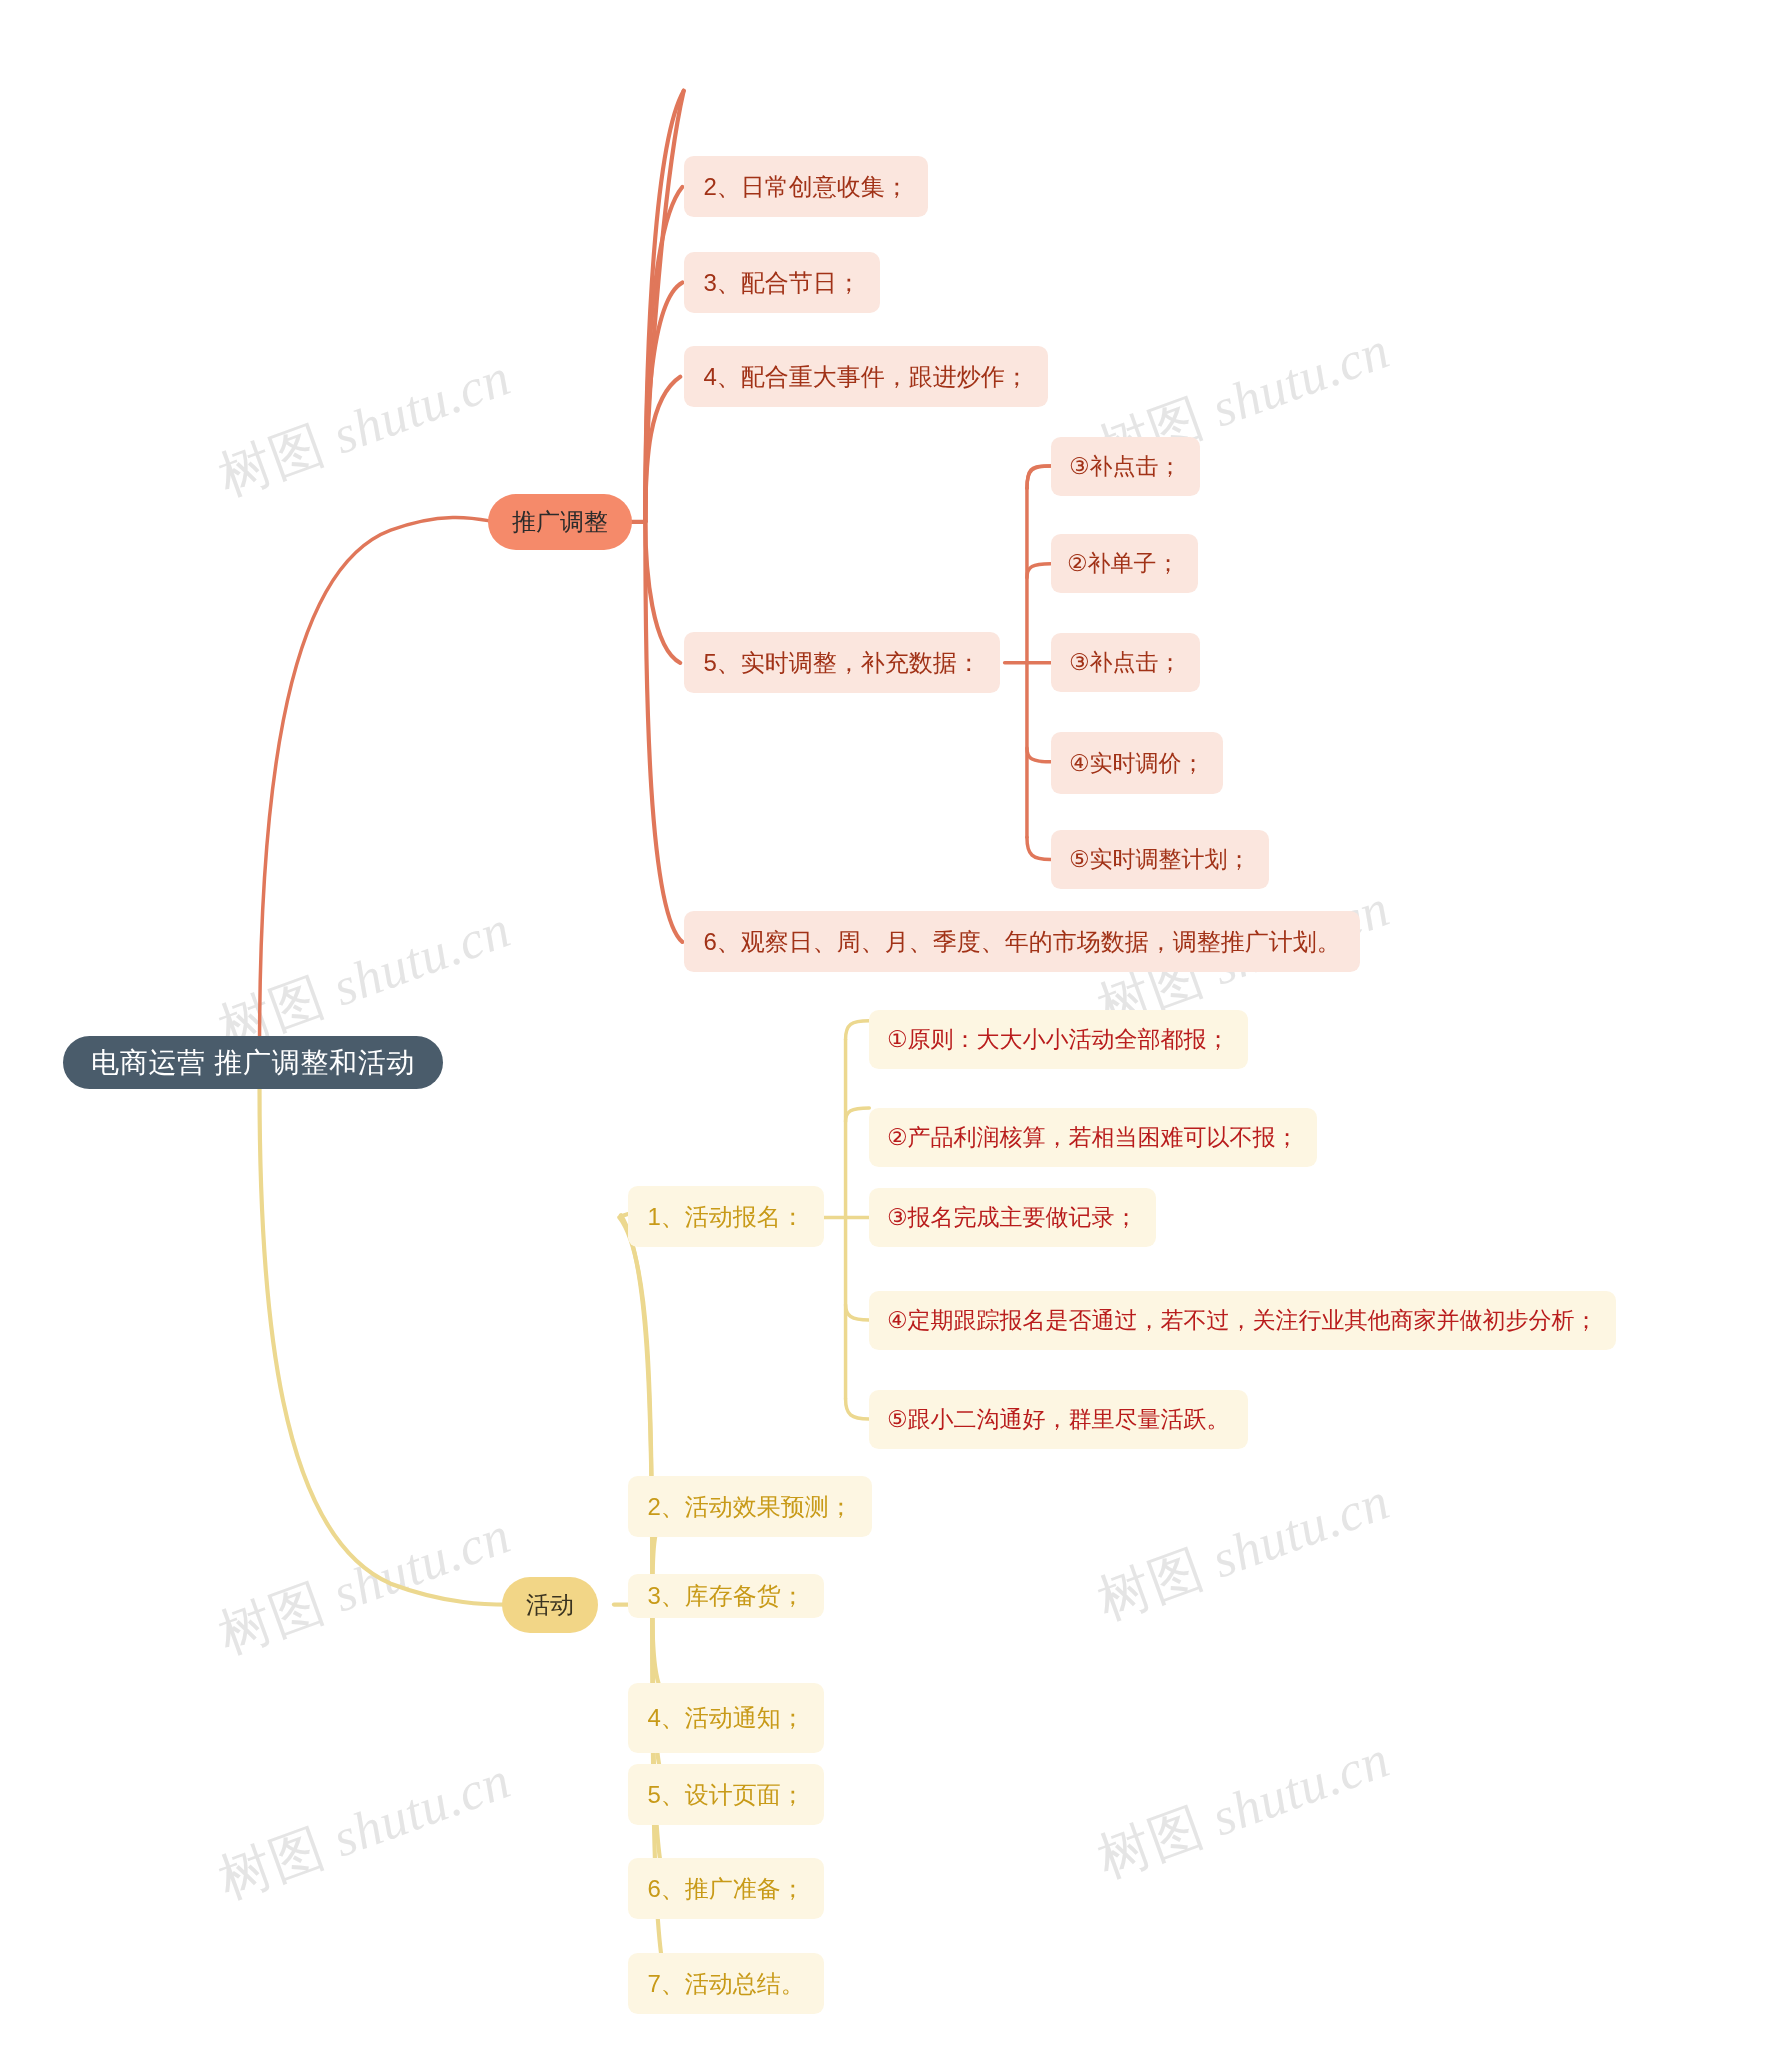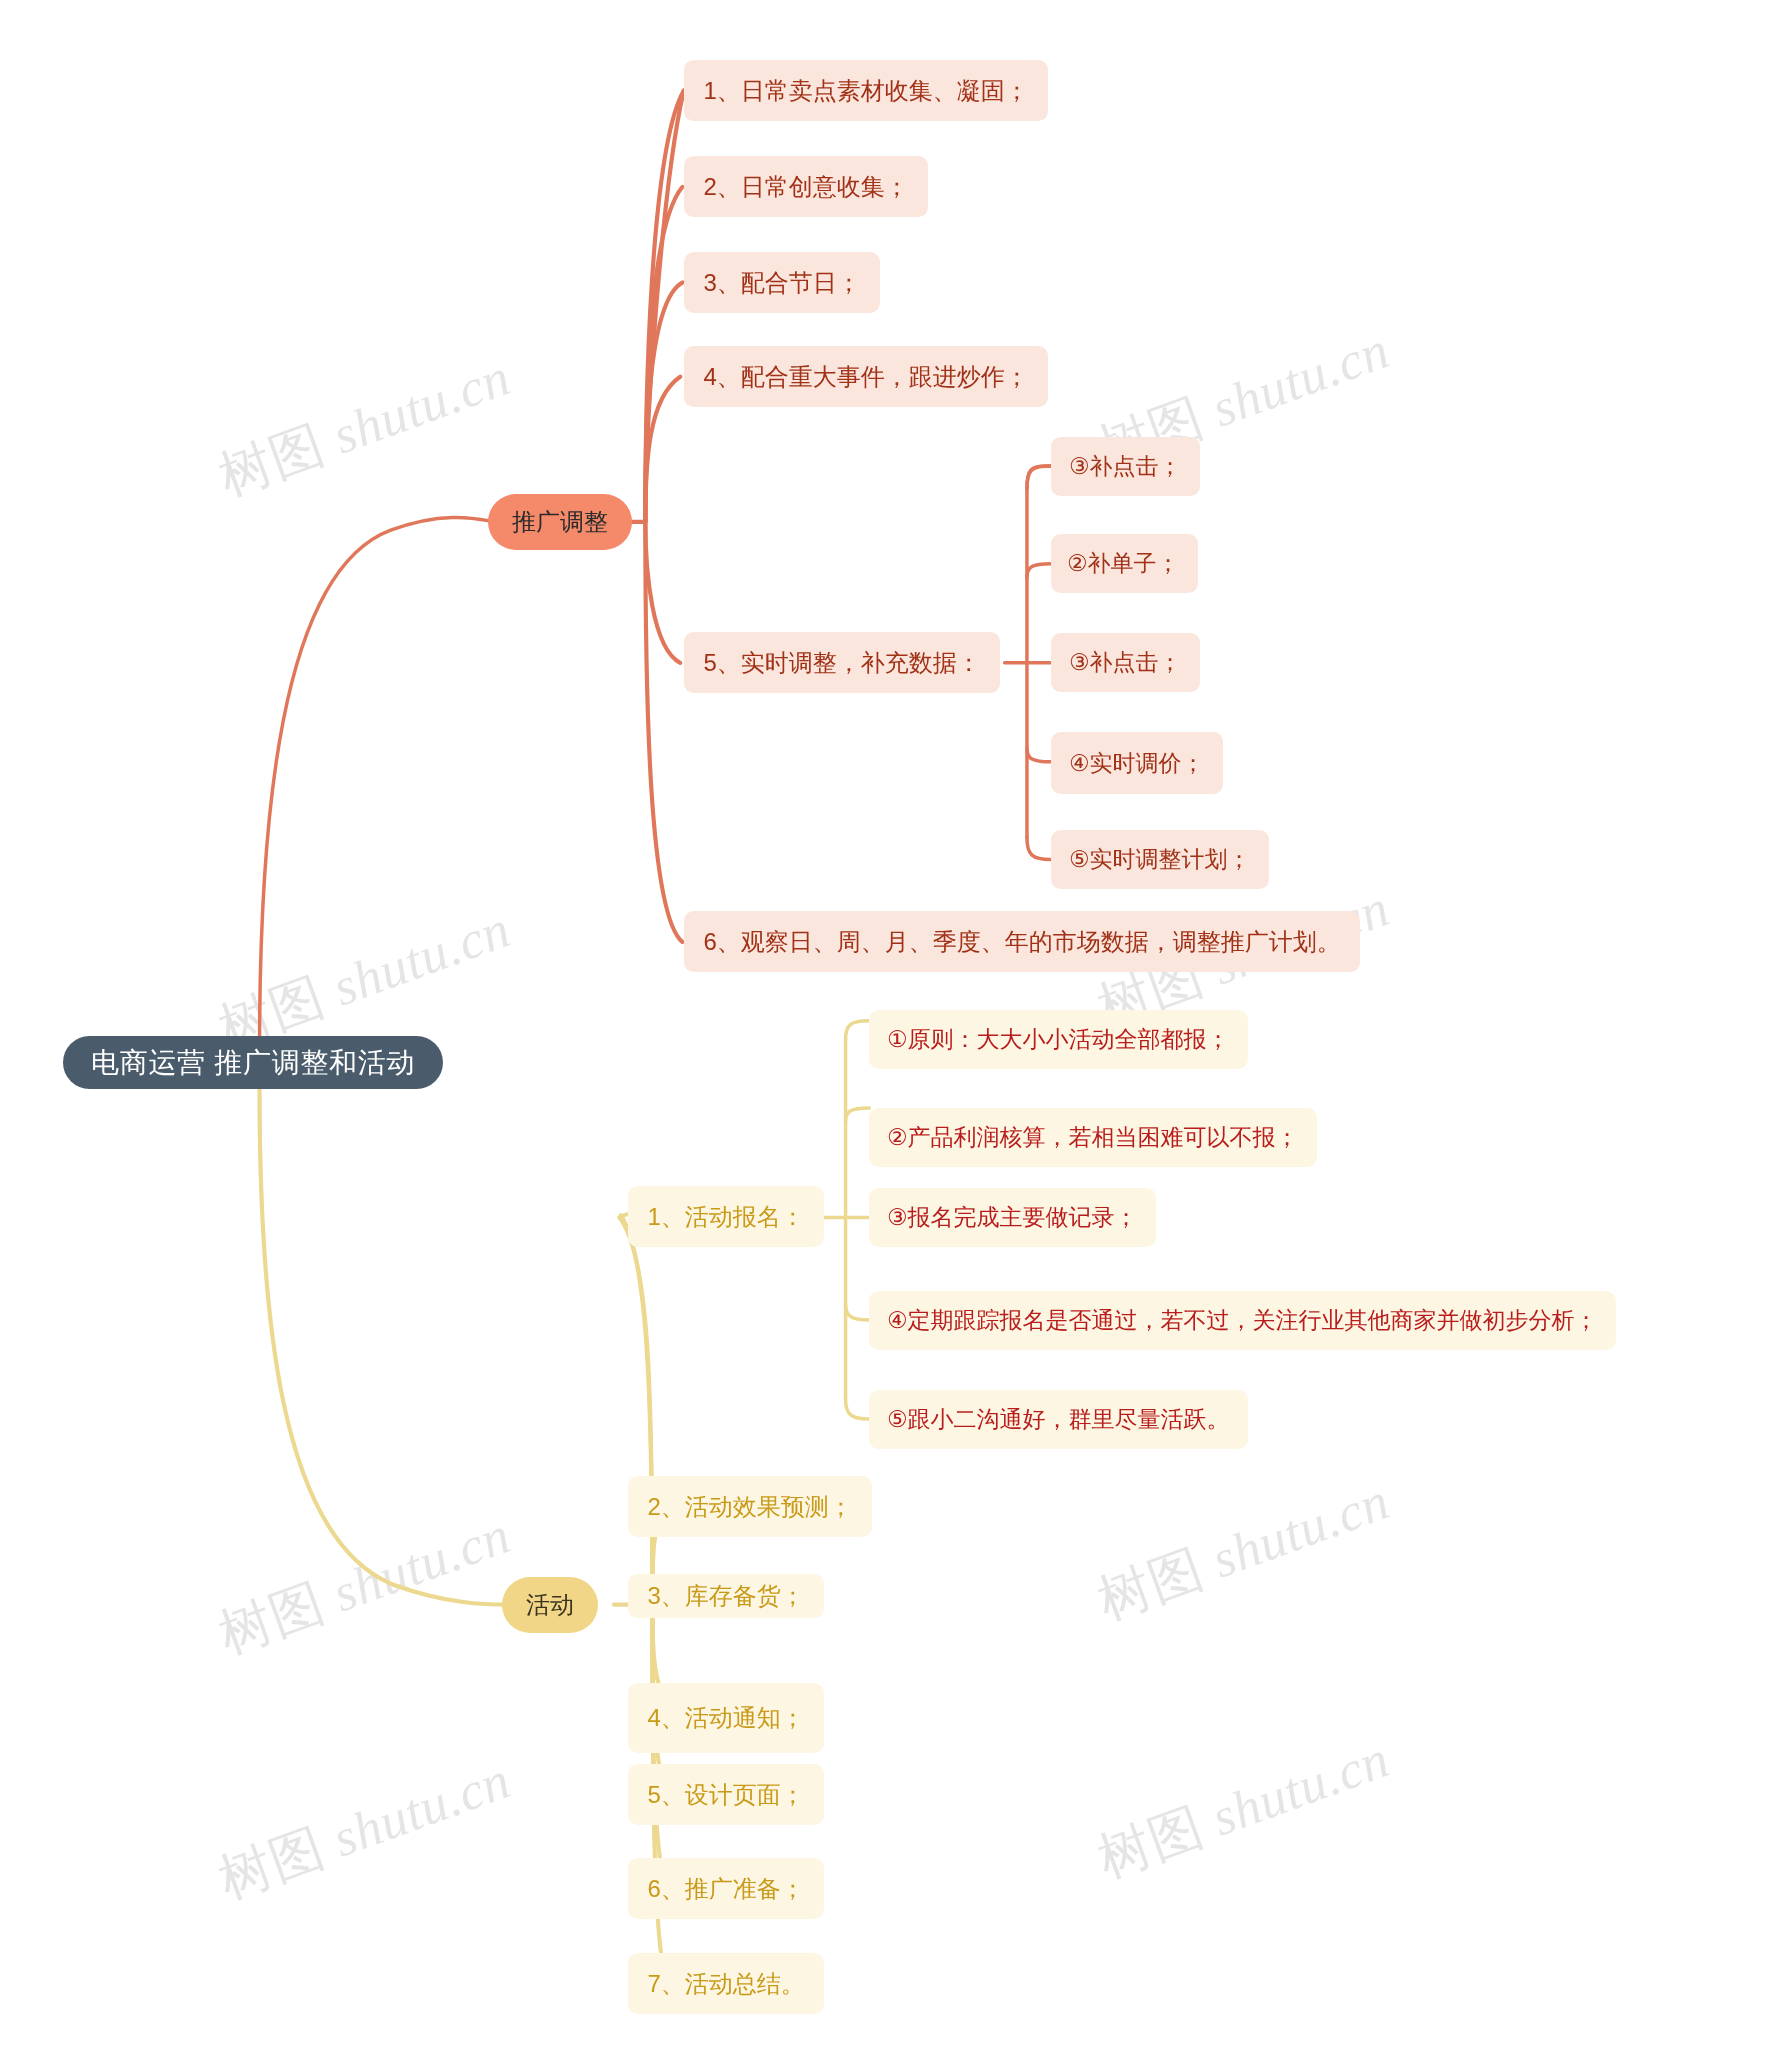--- a/index.html
+++ b/index.html
@@ -158,23 +158,20 @@
   </svg>
 
   <div class="node root" style="left:63px;top:1036px;height:53px;">
     <span class="txt">电商运营 推广调整和活动</span>
   </div>
 
   <div class="node branch-a" style="left:488px;top:494px;height:56px;">
     <span class="txt">推广调整</span>
   </div>
 
-  <div class="node leaf-a" style="left:684px;top:60px;height:61px;">
-    <span class="txt">1、日常卖点素材收集、凝固；</span>
-  </div>
   <div class="node leaf-a" style="left:684px;top:156px;height:61px;">
     <span class="txt">2、日常创意收集；</span>
   </div>
   <div class="node leaf-a" style="left:684px;top:252px;height:61px;border-radius:10px;">
     <span class="txt">3、配合节日；</span>
   </div>
   <div class="node leaf-a" style="left:684px;top:346px;height:61px;">
     <span class="txt">4、配合重大事件，跟进炒作；</span>
   </div>
   <div class="node leaf-a" style="left:684px;top:632px;height:61px;">

